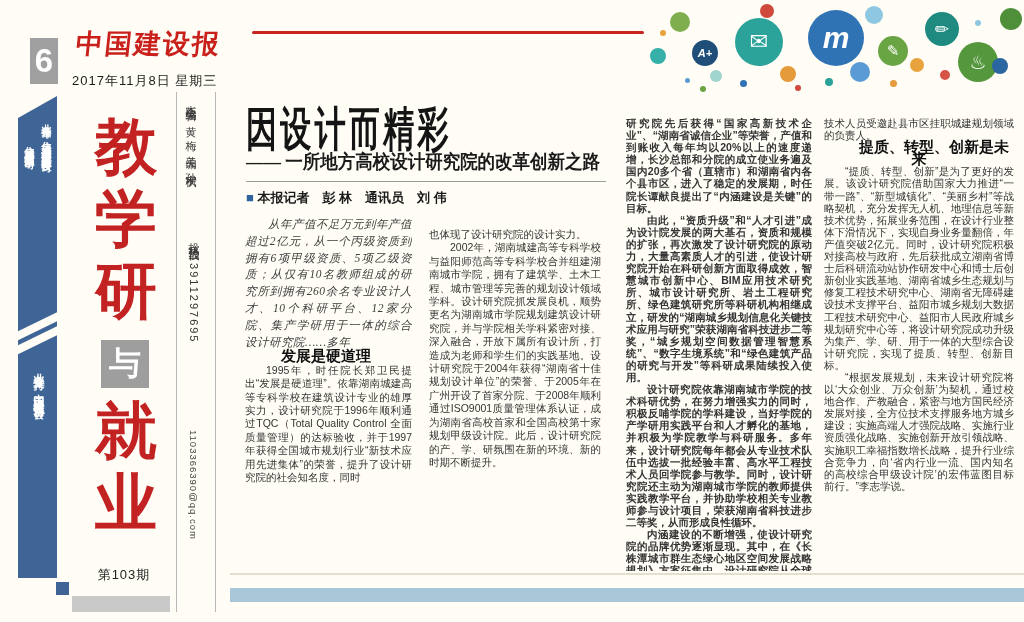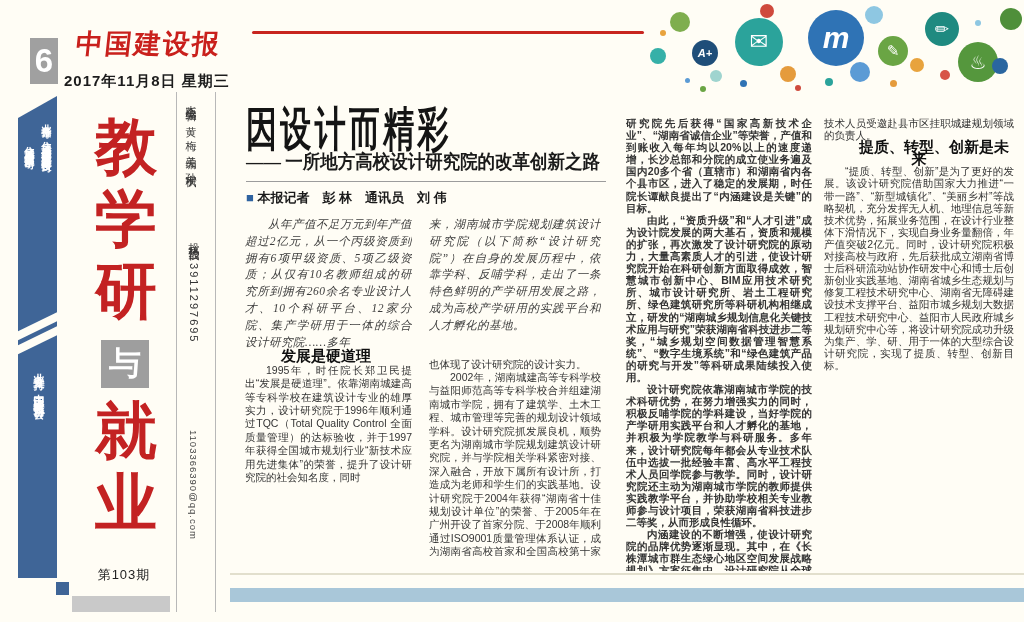--- a/index.html
+++ b/index.html
@@ -6,21 +6,21 @@
   .page{position:relative;width:1024px;height:622px;background:#fffdf5;overflow:hidden;
         font-family:"Liberation Sans","DejaVu Sans",sans-serif;color:#2e2e2e;}
   .abs{position:absolute;}
   .serif{font-family:"Liberation Serif","DejaVu Serif",serif;}
 
   
   .pagenum{left:30px;top:38px;width:28px;height:46px;background:#a0a0a0;color:#fff;
            display:flex;align-items:center;justify-content:center;font-size:33px;font-weight:bold;}
   .logo{left:76px;top:26px;font-size:27px;font-weight:bold;color:#c9201c;letter-spacing:2px;
         transform:skewX(-6deg);white-space:nowrap;}
-  .date{left:64px;top:72px;font-size:15px;font-weight:bold;color:#1c1c1c;letter-spacing:1px;}
+  .date{left:72px;top:72px;font-size:13px;font-weight:normal;color:#1c1c1c;letter-spacing:1px;}
   .redline{left:252px;top:31px;width:392px;height:3px;background:#c8251f;border-radius:2px;}
 
   
   .banner{left:640px;top:0;width:384px;height:100px;overflow:hidden;}
   .c{position:absolute;border-radius:50%;display:flex;align-items:center;justify-content:center;
      color:#fff;font-weight:bold;}
 
   
   .ribbon{left:18px;top:96px;width:39px;height:482px;background:#3f6597;
           clip-path:polygon(0 22px,100% 0,100% 100%,0 100%);}
@@ -165,35 +165,35 @@
     <span>本报记者　彭 林　通讯员　刘 伟</span>
   </div>
 
   <div class="col col12 col1">
     <p class="intro">从年产值不足万元到年产值超过2亿元，从一个丙级资质到拥有6项甲级资质、5项乙级资质；从仅有10名教师组成的研究所到拥有260余名专业设计人才、10个科研平台、12家分院、集产学研用于一体的综合设计研究院……多年</p>
     <p class="colh left">发展是硬道理</p>
     <p>1995年，时任院长郑卫民提出“发展是硬道理”。依靠湖南城建高等专科学校在建筑设计专业的雄厚实力，设计研究院于1996年顺利通过TQC（Total Quality Control 全面质量管理）的达标验收，并于1997年获得全国城市规划行业“新技术应用先进集体”的荣誉，提升了设计研究院的社会知名度，同时</p>
   </div>
 
   <div class="col col12 col2">
-    <p class="intro cont">来，湖南城市学院规划建筑设计研究院（以下简称“设计研究院”）在自身的发展历程中，依靠学科、反哺学科，走出了一条特色鲜明的产学研用发展之路，成为高校产学研用的实践平台和人才孵化的基地。</p>
-    <p class="cont" style="margin-top:24px;">也体现了设计研究院的设计实力。</p>
+    <p class="cont" style="margin-top:12px;">也体现了设计研究院的设计实力。</p>
     <p>2002年，湖南城建高等专科学校与益阳师范高等专科学校合并组建湖南城市学院，拥有了建筑学、土木工程、城市管理等完善的规划设计领域学科。设计研究院抓发展良机，顺势更名为湖南城市学院规划建筑设计研究院，并与学院相关学科紧密对接、深入融合，开放下属所有设计所，打造成为老师和学生们的实践基地。设计研究院于2004年获得“湖南省十佳规划设计单位”的荣誉、于2005年在广州开设了首家分院、于2008年顺利通过ISO9001质量管理体系认证，成为湖南省高校首家和全国高校第十家规划甲级设计院。此后，设计研究院的产、学、研氛围在新的环境、新的时期不断提升。</p>
 
   </div>
 
   <div class="col col34 col3">
     <p class="cont">研究院先后获得“国家高新技术企业”、“湖南省诚信企业”等荣誉，产值和到账收入每年均以20%以上的速度递增，长沙总部和分院的成立使业务遍及国内20多个省（直辖市）和湖南省内各个县市区，进入了稳定的发展期，时任院长谭献良提出了“内涵建设是关键”的目标。</p>
     <p>由此，“资质升级”和“人才引进”成为设计院发展的两大基石，资质和规模的扩张，再次激发了设计研究院的原动力，大量高素质人才的引进，使设计研究院开始在科研创新方面取得成效，智慧城市创新中心、BIM应用技术研究所、城市设计研究所、岩土工程研究所、绿色建筑研究所等科研机构相继成立，研发的“湖南城乡规划信息化关键技术应用与研究”荣获湖南省科技进步二等奖，“城乡规划空间数据管理智慧系统”、“数字生境系统”和“绿色建筑产品的研究与开发”等科研成果陆续投入使用。</p>
     <p>设计研究院依靠湖南城市学院的技术科研优势，在努力增强实力的同时，积极反哺学院的学科建设，当好学院的产学研用实践平台和人才孵化的基地，并积极为学院教学与科研服务。多年来，设计研究院每年都会从专业技术队伍中选拔一批经验丰富、高水平工程技术人员回学院参与教学。同时，设计研究院还主动为湖南城市学院的教师提供实践教学平台，并协助学校相关专业教师参与设计项目，荣获湖南省科技进步二等奖，从而形成良性循环。</p>
     <p>内涵建设的不断增强，使设计研究院的品牌优势逐渐显现。其中，在《长株潭城市群生态绿心地区空间发展战略规划》方案征集中，设计研究院从全球500家设计单位中脱颖而出，获得国际投标第一名，推动了我国首个城市群生态绿心省级保护条例的出台，一批专业</p>
   </div>
 
   <div class="col col34 col4">
     <p class="cont">技术人员受邀赴县市区挂职城建规划领域的负责人。</p>
     <p class="colh center">提质、转型、创新是未来</p>
     <p>“提质、转型、创新”是为了更好的发展。该设计研究院借助国家大力推进“一带一路”、“新型城镇化”、“美丽乡村”等战略契机，充分发挥无人机、地理信息等新技术优势，拓展业务范围，在设计行业整体下滑情况下，实现自身业务量翻倍，年产值突破2亿元。同时，设计研究院积极对接高校与政府，先后获批成立湖南省博士后科研流动站协作研发中心和博士后创新创业实践基地、湖南省城乡生态规划与修复工程技术研究中心、湖南省无障碍建设技术支撑平台、益阳市城乡规划大数据工程技术研究中心、益阳市人民政府城乡规划研究中心等，将设计研究院成功升级为集产、学、研、用于一体的大型综合设计研究院，实现了提质、转型、创新目标。</p>
+    <p>“根据发展规划，未来设计研究院将以‘大众创业、万众创新’为契机，通过校地合作、产教融合，紧密与地方国民经济发展对接，全方位技术支撑服务地方城乡建设；实施高端人才强院战略、实施行业资质强化战略、实施创新开放引领战略、实施职工幸福指数增长战略，提升行业综合竞争力，向‘省内行业一流、国内知名的高校综合甲级设计院’的宏伟蓝图目标前行。”李志学说。</p>
   </div>
 
   <div class="abs thinline"></div>
   <div class="abs blueband"></div>
 
 </div>
 
 </body></html>

